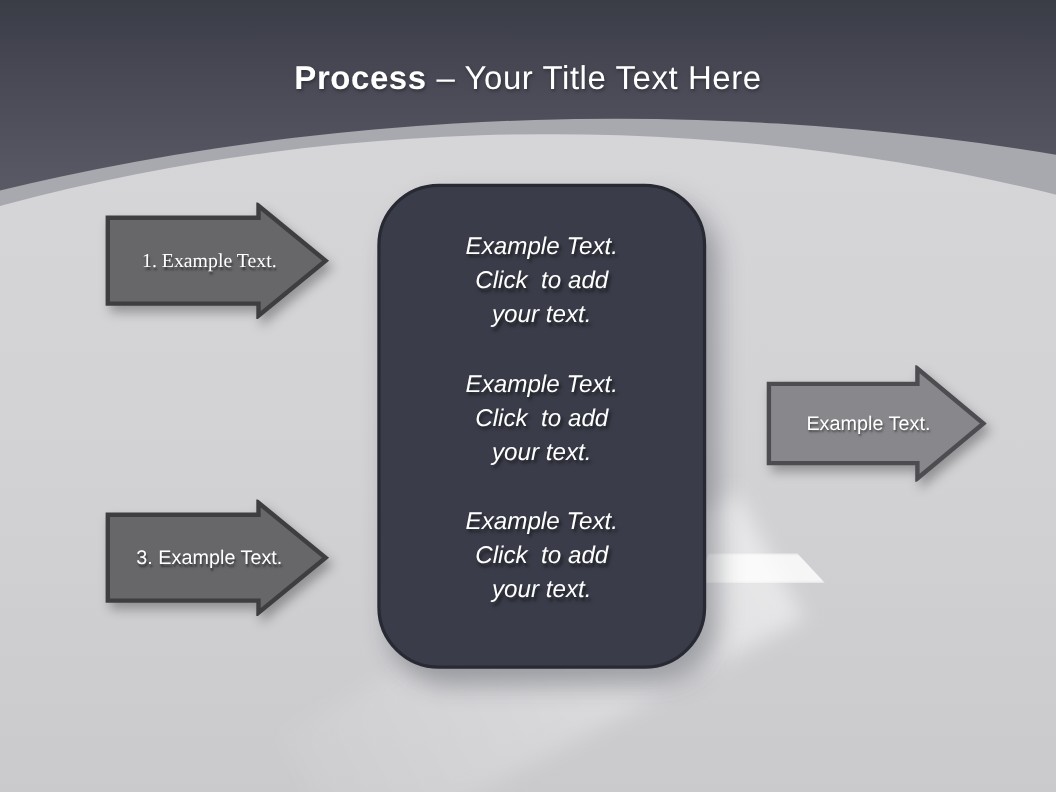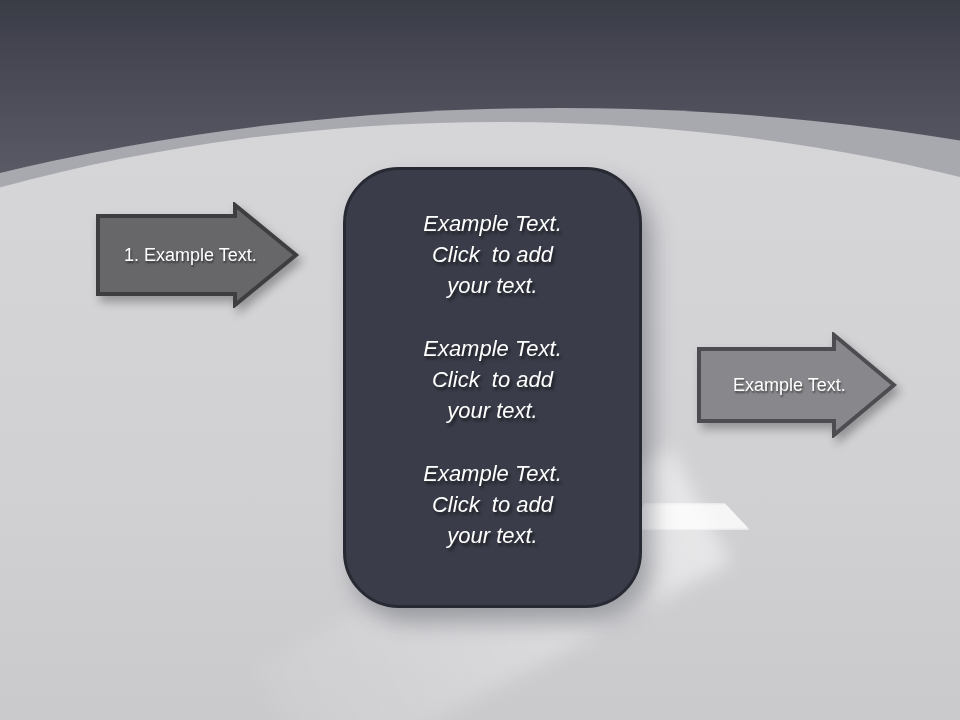--- a/index.html
+++ b/index.html
@@ -42,21 +42,21 @@
   
   .arrow{position:absolute;filter:drop-shadow(4px 6px 5px rgba(0,0,0,0.3));}
   .arrow svg{display:block;}
   .arrow .arrow-label{
     position:absolute;left:0;top:0;width:93%;height:100%;
     display:flex;align-items:center;justify-content:center;
     color:#ffffff;font-size:18px;
     text-shadow:1px 2px 2px rgba(0,0,0,0.5);
     pointer-events:none;white-space:pre;
   }
-  .arrow1{left:95px;top:202px;}
+  .arrow1{left:95px;top:184px;font-family:Liberation Serif, serif;}
   .arrow2{left:95px;top:331px;}
   .arrow3{left:95px;top:454px;}
   .arrow-right{left:696px;top:332px;}
   
   .panel{
     position:absolute;left:343px;top:167px;width:299px;height:441px;
     box-sizing:border-box;border-radius:56px;
     background:#3a3d49;border:3px solid #282a33;
     box-shadow:10px 14px 22px rgba(40,42,55,0.35);
   }
@@ -74,29 +74,38 @@
 </head>
 <body>
 
 <div class="slide">
 
   <div class="band-ellipse"></div>
   <div class="light-ellipse"></div>
   <div class="beam"></div>
   <div class="beam-sliver"></div>
 
+  <div class="title">
+    <span class="bold">Process</span><span class="rest">– Your Title Text Here</span>
+  </div>
 
   <div class="arrow arrow1">
     <svg width="205" height="106" viewBox="0 0 205 106">
       <polygon points="3,14 140,14 140,3 201,53 140,103 140,92 3,92" fill="#67676a" stroke="#3e3e41" stroke-width="4" stroke-linejoin="miter"></polygon>
     </svg>
     <span class="arrow-label">1. Example Text.</span>
   </div>
 
 
+  <div class="arrow arrow3">
+    <svg width="205" height="106" viewBox="0 0 205 106">
+      <polygon points="3,14 140,14 140,3 201,53 140,103 140,92 3,92" fill="#67676a" stroke="#3e3e41" stroke-width="4" stroke-linejoin="miter"></polygon>
+    </svg>
+    <span class="arrow-label">3. Example Text.</span>
+  </div>
 
   <div class="panel">
     <div class="panel-inner">
       <div class="panel-block">
         <div class="panel-line">Example Text.</div>
         <div class="panel-line">Click  to add</div>
         <div class="panel-line">your text.</div>
       </div>
       <div class="panel-block">
         <div class="panel-line">Example Text.</div>

